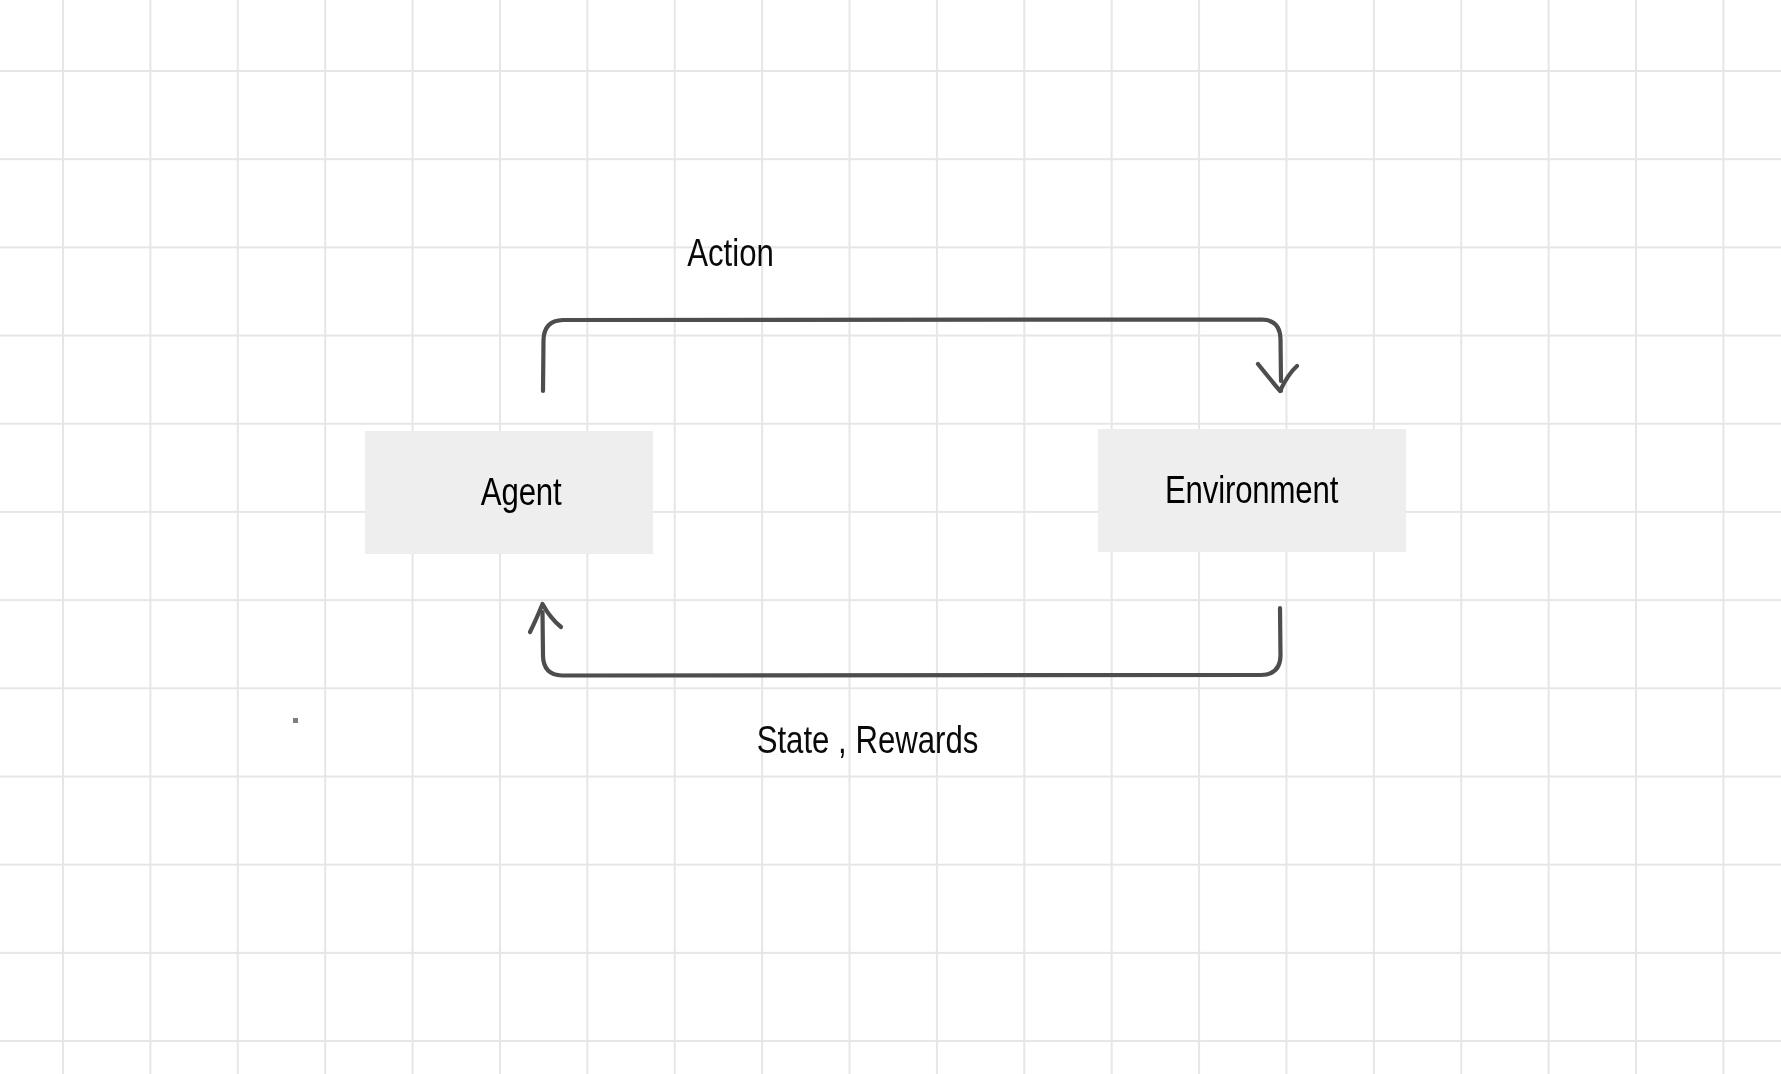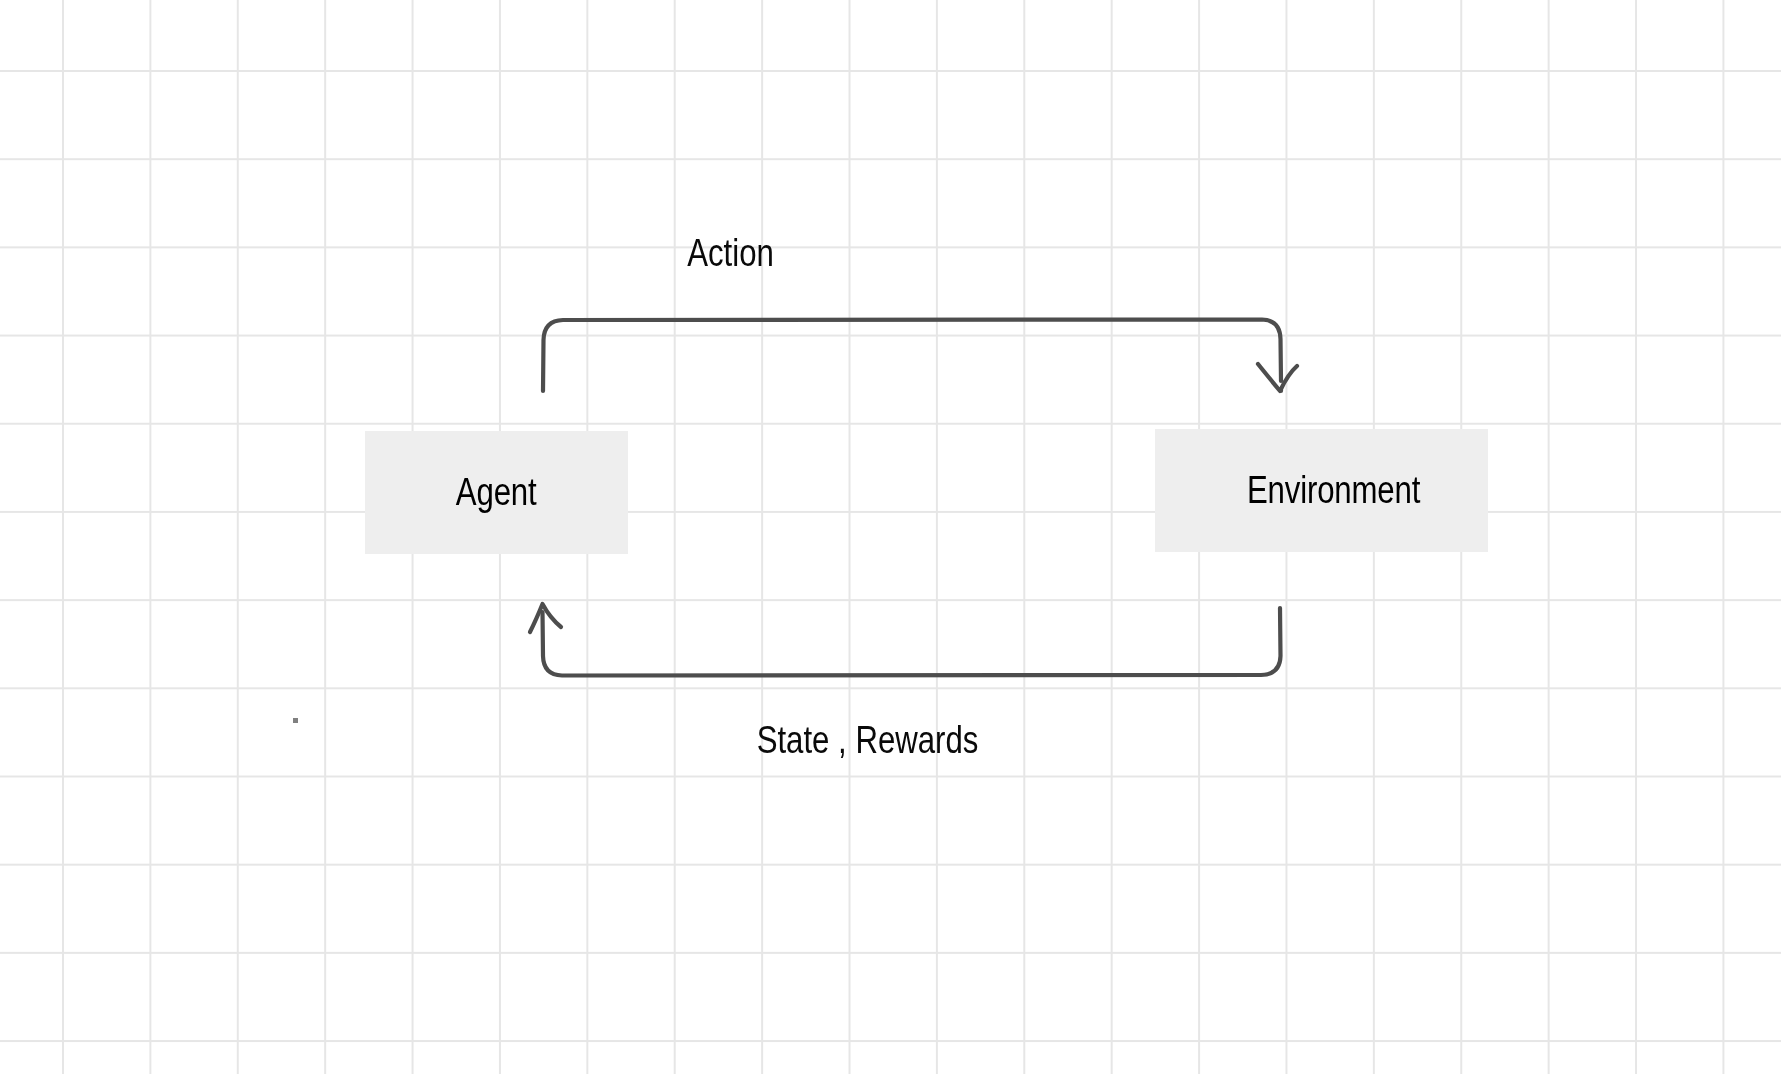--- a/index.html
+++ b/index.html
@@ -47,27 +47,27 @@
     color: #000000;
     letter-spacing: -0.2px;
     transform: scaleX(0.82);
     white-space: nowrap;
   }
   #agent-box {
     left: 365px;
     top: 431px;
     width: 263px;
     height: 123px;
+    padding-left: 25px;
   }
   #environment-box {
-    left: 1155px;
+    left: 1098px;
     top: 429px;
     width: 308px;
     height: 123px;
-    padding-left: 25px;
   }
   
   .edge-label {
     position: absolute;
     font-family: "Liberation Sans Narrow", "Liberation Sans", sans-serif;
     font-size: 38px;
     font-weight: 400;
     color: #0a0a0a;
     white-space: nowrap;
     transform: scaleX(0.82);

